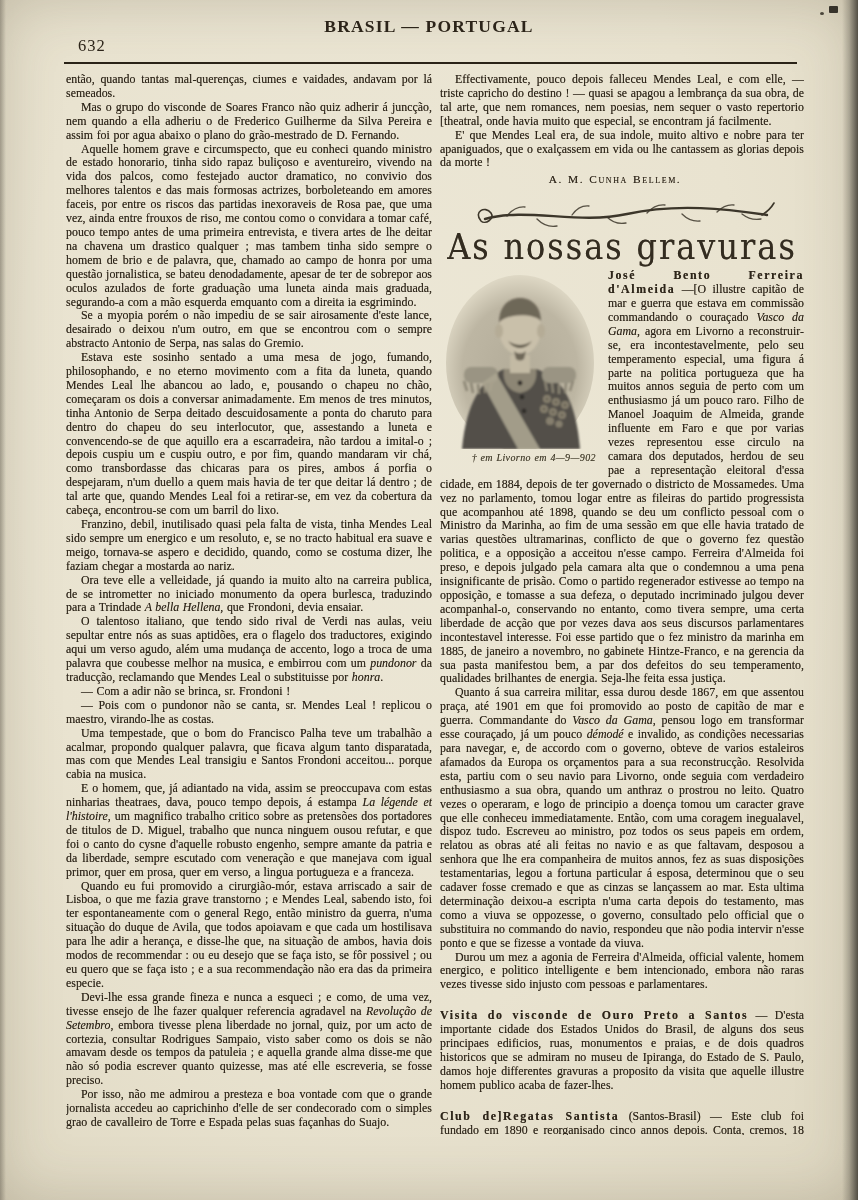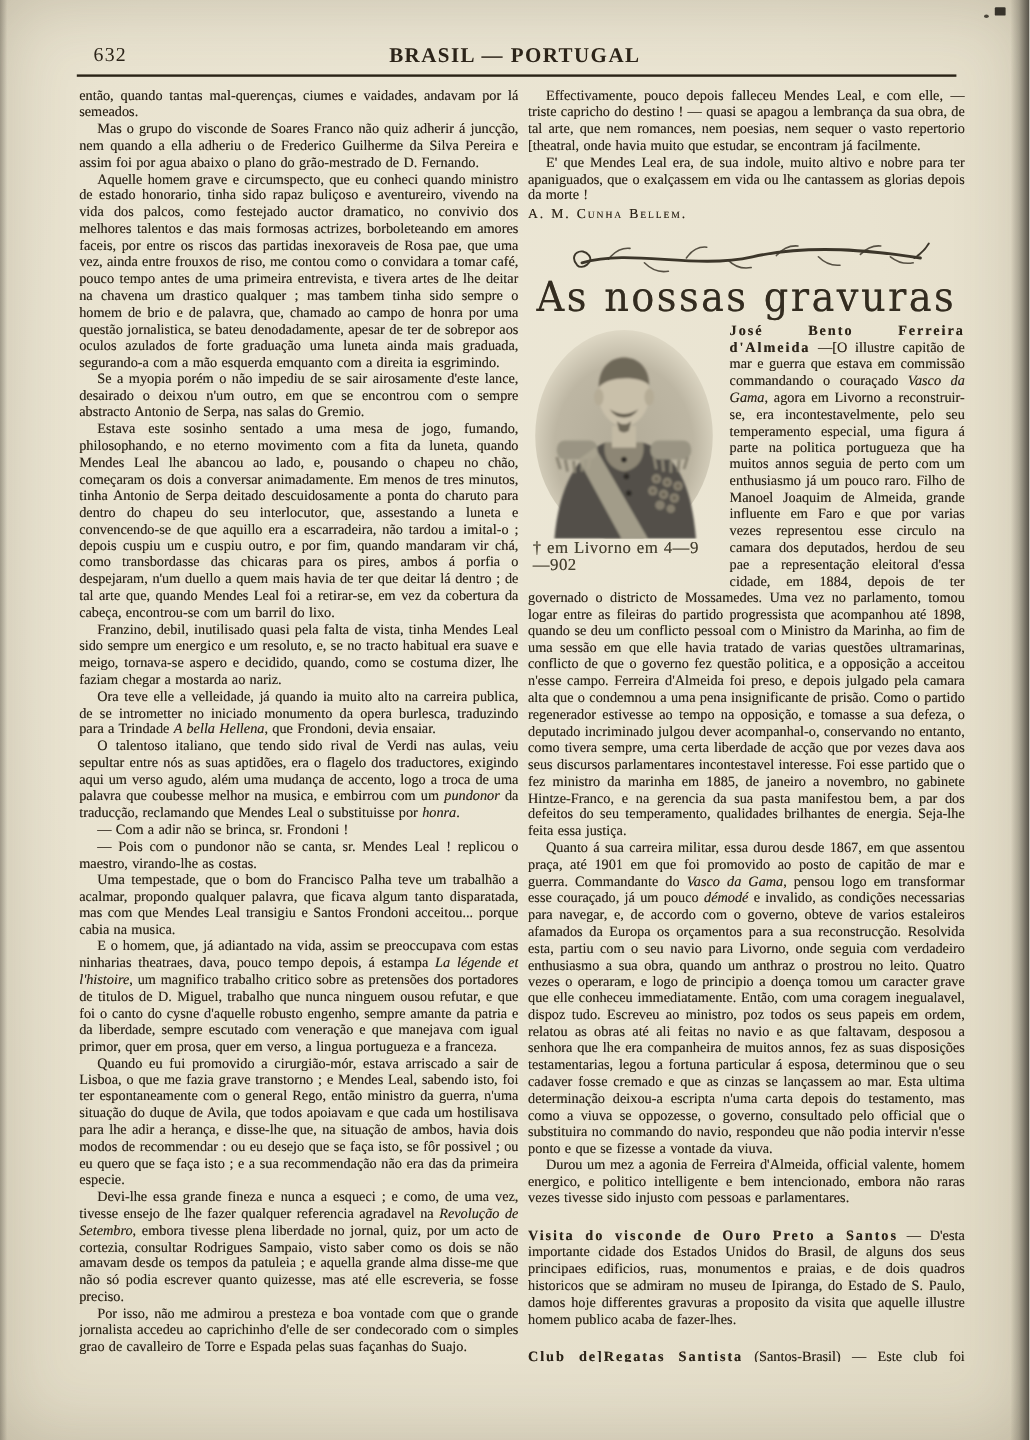--- a/index.html
+++ b/index.html
@@ -15,43 +15,43 @@
   }
   .scan-edge-right{position:absolute;right:0;top:0;bottom:0;width:16px;
     background:linear-gradient(to right, rgba(0,0,0,0), rgba(92,88,76,.35) 45%, rgba(52,49,42,.8));}
   .scan-edge-left{position:absolute;left:0;top:0;bottom:0;width:6px;
     background:linear-gradient(to right, rgba(60,55,45,.35), rgba(0,0,0,0));}
   .corner-mark{position:absolute;right:20px;top:6px;width:9px;height:7px;background:#37332b;border-radius:1px;}
   .corner-mark2{position:absolute;right:34px;top:12px;width:4px;height:3px;background:#4a453a;border-radius:50%;}
 
   header{position:absolute;left:0;top:0;width:100%;}
   .pagenum{position:absolute;left:78px;top:36px;font-size:16.5px;letter-spacing:1px;}
-  .masthead{position:absolute;left:0;top:36px;width:100%;margin:0;text-align:center;
+  .masthead{position:absolute;left:0;top:16px;width:100%;margin:0;text-align:center;
     font-size:17.5px;font-weight:bold;letter-spacing:1.2px;}
   .rule{position:absolute;left:64px;top:62px;width:733px;height:2px;background:#2a2317;}
 
   .col{position:absolute;top:73px;font-size:11.9px;line-height:13.9px;text-align:justify;
     word-spacing:.6px;text-shadow:0 0 .4px rgba(45,35,18,.55);}
   .col-left{left:66px;width:366px;height:1058px;overflow:hidden;}
   .col-right{left:440px;width:364px;height:1062px;overflow:hidden;}
   p.para{margin:0;text-indent:15px;}
   p.para.noindent{text-indent:0;}
   i{font-style:italic;}
 
-  .signature{text-align:left;font-variant:small-caps;letter-spacing:1.6px;
+  .signature{text-align:center;font-variant:small-caps;letter-spacing:1.6px;
     font-size:11.4px;margin:3px 14px 0 0;}
   .flourish{width:310px;margin:12px auto 0;}
   .flourish svg{display:block;width:100%;height:34px;}
   .section-title{margin:8px 0 14px;text-align:center;font-weight:normal;
     font-family:"DejaVu Serif",serif;font-size:32px;letter-spacing:2px;color:#332c20;
     transform:scaleY(1.08);}
   figure.portrait{float:left;width:152px;margin:2px 12px 2px 4px;padding:0;}
   .photo{width:152px;height:178px;}
   .photo svg{display:block;width:100%;height:100%;}
-  figcaption{font-size:14px;text-align:left;margin-top:2px;color:#45402f;letter-spacing:.4px;}
+  figcaption{font-size:10px;text-align:right;margin-top:2px;color:#45402f;letter-spacing:.4px;font-style:italic;}
   .lead-head{font-weight:bold;letter-spacing:1.6px;}
   .article-gap{margin-top:17px;}
 </style>
 </head>
 <body>
 
 <div class="page">
   <div class="scan-edge-left"></div>
   <div class="scan-edge-right"></div>
   <div class="corner-mark"></div>
@@ -76,21 +76,21 @@
       <p class="para"><span>— Pois com o pundonor não se canta, sr. Mendes Leal ! replicou o maestro, virando-lhe as costas.</span></p>
       <p class="para"><span>Uma tempestade, que o bom do Francisco Palha teve um trabalhão a acalmar, propondo qualquer palavra, que ficava algum tanto disparatada, mas com que Mendes Leal transigiu e Santos Frondoni acceitou... porque cabia na musica.</span></p>
       <p class="para"><span>E o homem, que, já adiantado na vida, assim se preoccupava com estas ninharias theatraes, dava, pouco tempo depois, á estampa </span><i>La légende et l'histoire</i><span>, um magnifico trabalho critico sobre as pretensões dos portadores de titulos de D. Miguel, trabalho que nunca ninguem ousou refutar, e que foi o canto do cysne d'aquelle robusto engenho, sempre amante da patria e da liberdade, sempre escutado com veneração e que manejava com igual primor, quer em prosa, quer em verso, a lingua portugueza e a franceza.</span></p>
       <p class="para"><span>Quando eu fui promovido a cirurgião-mór, estava arriscado a sair de Lisboa, o que me fazia grave transtorno ; e Mendes Leal, sabendo isto, foi ter espontaneamente com o general Rego, então ministro da guerra, n'uma situação do duque de Avila, que todos apoiavam e que cada um hostilisava para lhe adir a herança, e disse-lhe que, na situação de ambos, havia dois modos de recommendar : ou eu desejo que se faça isto, se fôr possivel ; ou eu quero que se faça isto ; e a sua recommendação não era das da primeira especie.</span></p>
       <p class="para"><span>Devi-lhe essa grande fineza e nunca a esqueci ; e como, de uma vez, tivesse ensejo de lhe fazer qualquer referencia agradavel na </span><i>Revolução de Setembro</i><span>, embora tivesse plena liberdade no jornal, quiz, por um acto de cortezia, consultar Rodrigues Sampaio, visto saber como os dois se não amavam desde os tempos da patuleia ; e aquella grande alma disse-me que não só podia escrever quanto quizesse, mas até elle escreveria, se fosse preciso.</span></p>
       <p class="para"><span>Por isso, não me admirou a presteza e boa vontade com que o grande jornalista accedeu ao caprichinho d'elle de ser condecorado com o simples grao de cavalleiro de Torre e Espada pelas suas façanhas do Suajo.</span></p>
     </div>
 
   <div class="col col-right">
     <div id="right-intro">
-        <p class="para"><span>Effectivamente, pouco depois falleceu Mendes Leal, e com elle, — triste capricho do destino ! — quasi se apagou a lembrança da sua obra, de tal arte, que nem romances, nem poesias, nem sequer o vasto repertorio [theatral, onde havia muito que estudar, se encontram já facilmente.</span></p>
+        <p class="para"><span>Effectivamente, pouco depois falleceu Mendes Leal, e com elle, — triste capricho do destino ! — quasi se apagou a lembrança da sua obra, de tal arte, que nem romances, nem poesias, nem sequer o vasto repertorio [theatral, onde havia muito que especial, se encontram já facilmente.</span></p>
         <p class="para"><span>E' que Mendes Leal era, de sua indole, muito altivo e nobre para ter apaniguados, que o exalçassem em vida ou lhe cantassem as glorias depois da morte !</span></p>
       </div>
     <div class="signature">A. M. Cunha Bellem.</div>
 
     <div class="flourish">
       <svg viewBox="0 0 310 34">
         <g fill="none" stroke="#3c362a" stroke-linecap="round">
           <path d="M14,22 c-8,-9 4,-16 10,-8 c4,6 -6,12 -10,8 z" stroke-width="1.6"></path>
           <path d="M18,20 C 60,8 110,26 160,15 S 260,10 300,16" stroke-width="2.4"></path>
           <path d="M40,17 q8,-10 18,-9 M70,20 q9,9 20,7 M105,16 q7,-10 17,-9 M140,18 q8,8 19,6 M180,14 q8,-9 18,-8 M215,15 q8,8 18,7 M250,13 q8,-8 17,-7 M275,15 q9,7 19,5" stroke-width="1.3" opacity=".85"></path>

